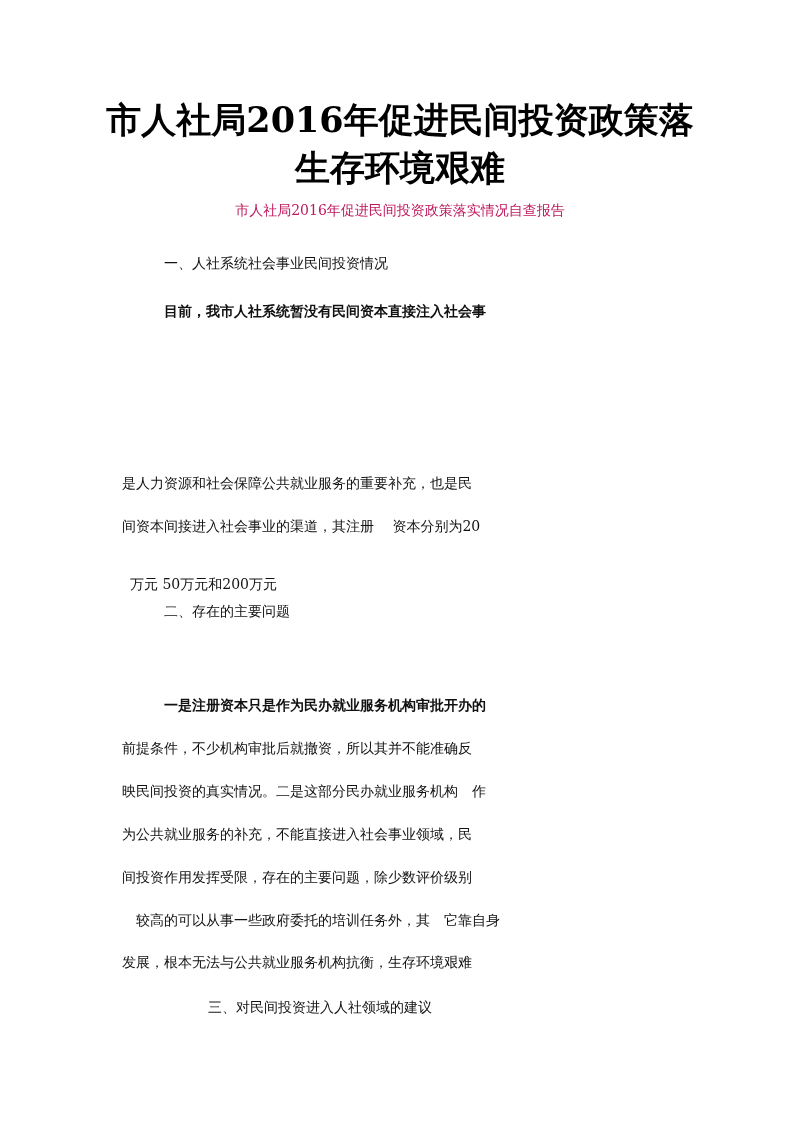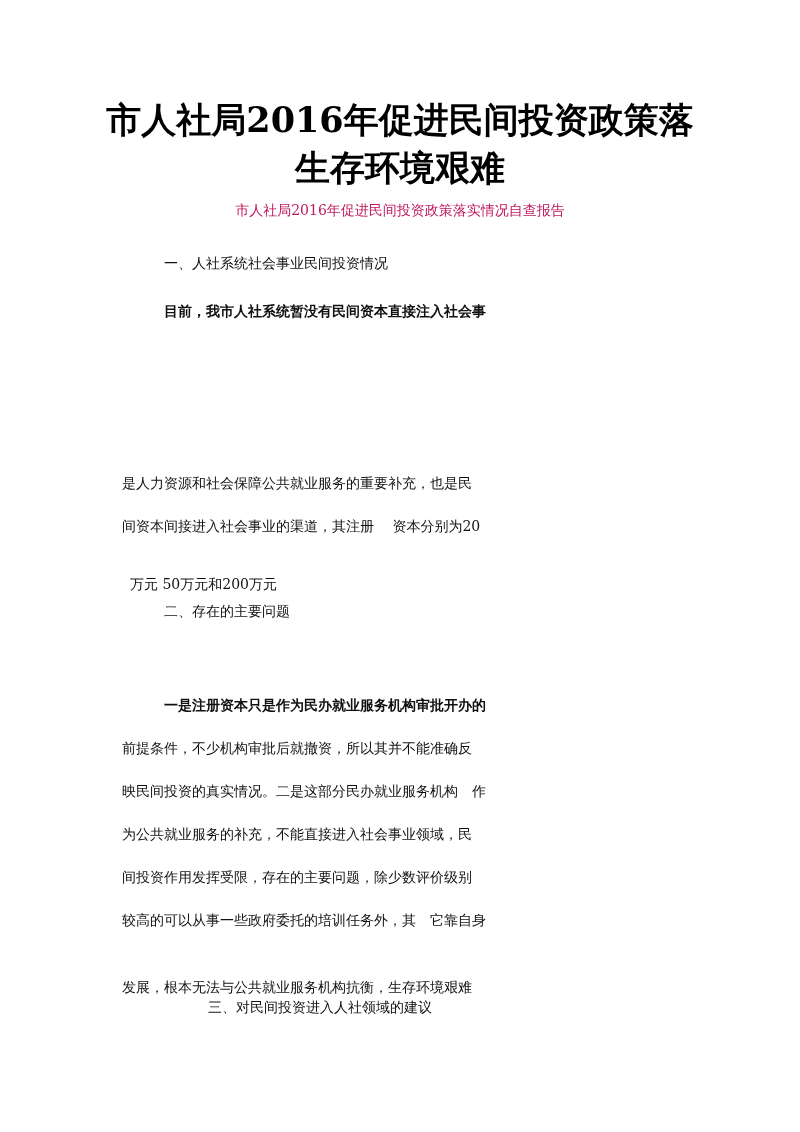--- a/index.html
+++ b/index.html
@@ -73,18 +73,18 @@
   <div class="line" style="top:511px;">间资本间接进入社会事业的渠道，其注册　 资本分别为20</div>
   <div class="line" style="top:569px;margin-left:8px;">万元 50万元和200万元</div>
 
   <div class="line heading" style="top:596px;">二、存在的主要问题</div>
 
   <div class="line indent" style="top:690px;">一是注册资本只是作为民办就业服务机构审批开办的</div>
   <div class="line" style="top:733px;">前提条件，不少机构审批后就撤资，所以其并不能准确反</div>
   <div class="line" style="top:776px;">映民间投资的真实情况。二是这部分民办就业服务机构　作</div>
   <div class="line" style="top:819px;">为公共就业服务的补充，不能直接进入社会事业领域，民</div>
   <div class="line" style="top:862px;">间投资作用发挥受限，存在的主要问题，除少数评价级别</div>
-  <div class="line" style="top:905px;">较高的可以从事一些政府委托的培训任务外，其　它靠自身</div>
-  <div class="line" style="top:972px;">发展，根本无法与公共就业服务机构抗衡，生存环境艰难</div>
+  <div class="line" style="top:905px;margin-left:14px;">较高的可以从事一些政府委托的培训任务外，其　它靠自身</div>
+  <div class="line" style="top:947px;">发展，根本无法与公共就业服务机构抗衡，生存环境艰难</div>
 
   <div class="line heading" style="top:992px;margin-left:44px;">三、对民间投资进入人社领域的建议</div>
 
 </div>
 
 </body></html>

